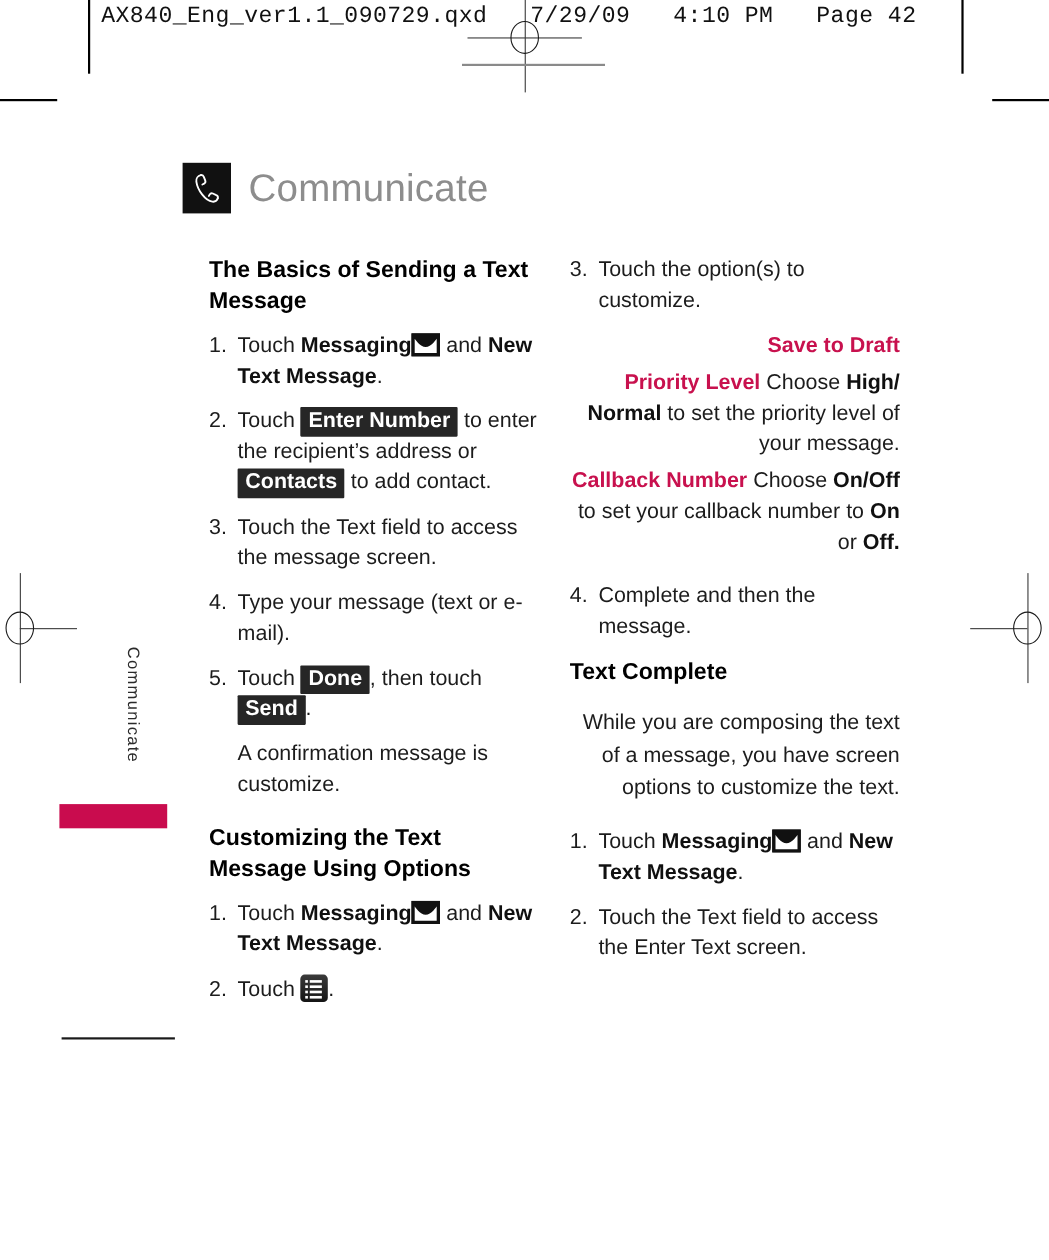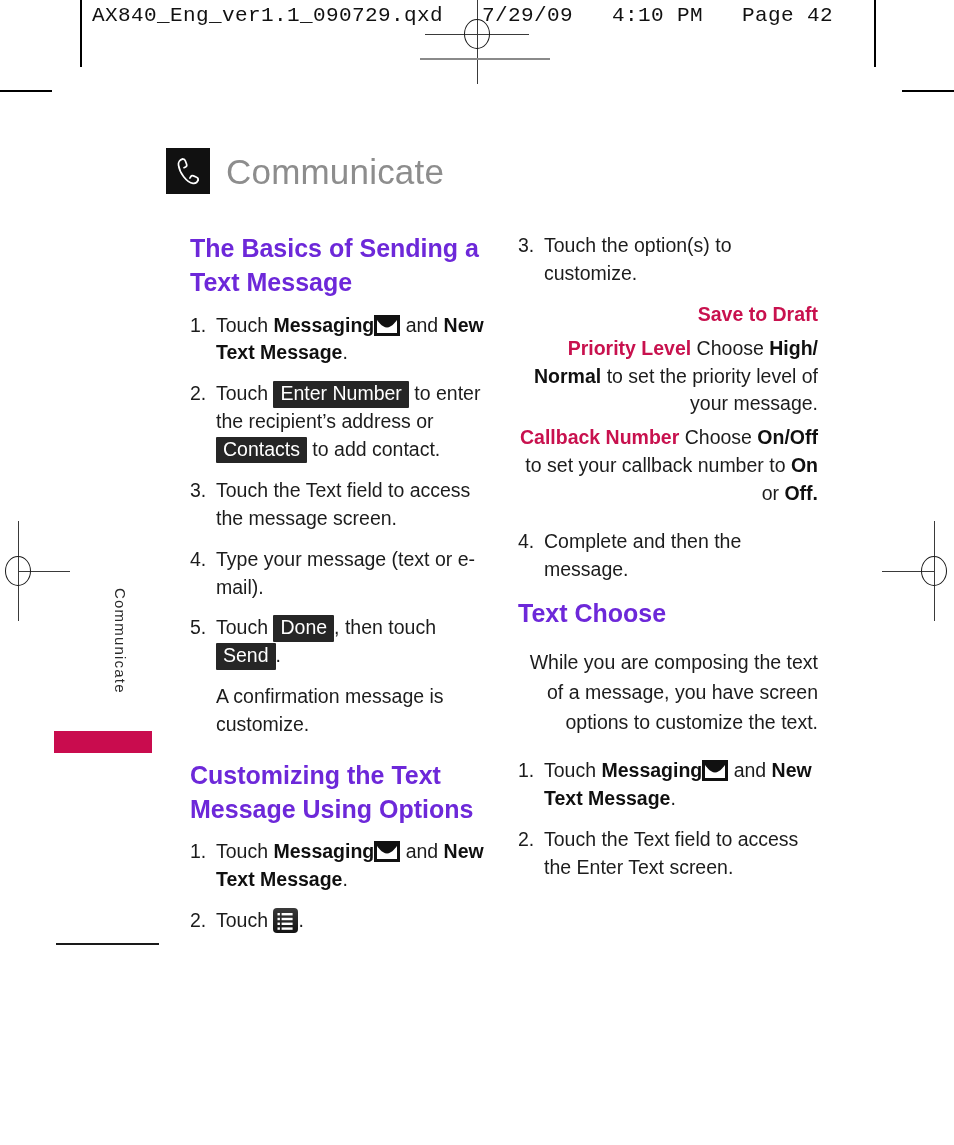--- a/index.html
+++ b/index.html
@@ -163,24 +163,24 @@
   }
   #col-left  { left: 190px; }
   #col-right { left: 518px; }
 
   .blk { margin: 0 0 13px 0; text-align: right; }
   .blk.tight { margin-bottom: 6px; }
   .blk.gap-lg { margin-bottom: 20px; }
 
   h3.sec-head {
     margin: 0 0 12px 0;
-    font-size: 25px;
+    font-size: 21px;
     font-weight: bold;
     line-height: 1.35;
-    color: #6d28d9;
+    color: #000000;
   }
   h3.sec-head.spaced { margin-top: 20px; }
 
   .num-item {
     position: relative;
     padding-left: 26px;
     margin: 0 0 13px 0;
   }
   .num-item > .num {
     position: absolute;
@@ -198,21 +198,21 @@
   .pink {
     color: #c8114e;
     font-weight: bold;
   }
 
   
   .chip {
     display: inline-block;
     background: #262626;
     color: #ffffff;
-    font-weight: normal;
+    font-weight: bold;
     padding: 1px 7px 2px 7px;
     line-height: 1.2;
     border-radius: 1px;
     white-space: nowrap;
   }
 
   
   .ico {
     display: inline-block;
     vertical-align: -4px;
@@ -357,21 +357,21 @@
     </div>
 
     <div class="blk gap-lg">
       <span class="pink">Callback Number</span><span>  Choose </span><b>On/Off</b><span> to set your callback number to </span><b>On</b><span> or </span><b>Off.</b>
     </div>
 
     <div class="num-item gap-lg">
       <span class="num">4.</span><span>Complete and then the message.</span>
     </div>
 
-    <h3 class="sec-head" style="margin-bottom:18px;">Text Choose</h3>
+    <h3 class="sec-head" style="margin-bottom:18px;">Text Complete</h3>
 
     <div class="blk gap-lg" style="line-height:1.52;">While you are composing the text of a message, you have screen options to customize the text.</div>
 
     <div class="num-item">
       <span class="num">1.</span><span>Touch </span><b>Messaging</b><span class="ico ico-mail"><svg width="26" height="21" viewBox="0 0 26 21" aria-hidden="true">
             <rect x="0" y="0" width="26" height="21" fill="#111"></rect>
             <path d="M3 5 L3 18 L23 18 L23 5 C23 5 18 12.5 13 12.5 C8 12.5 3 5 3 5 Z" fill="#ffffff"></path>
           </svg></span><span> and </span><b>New Text Message</b><span>.</span>
     </div>
 

